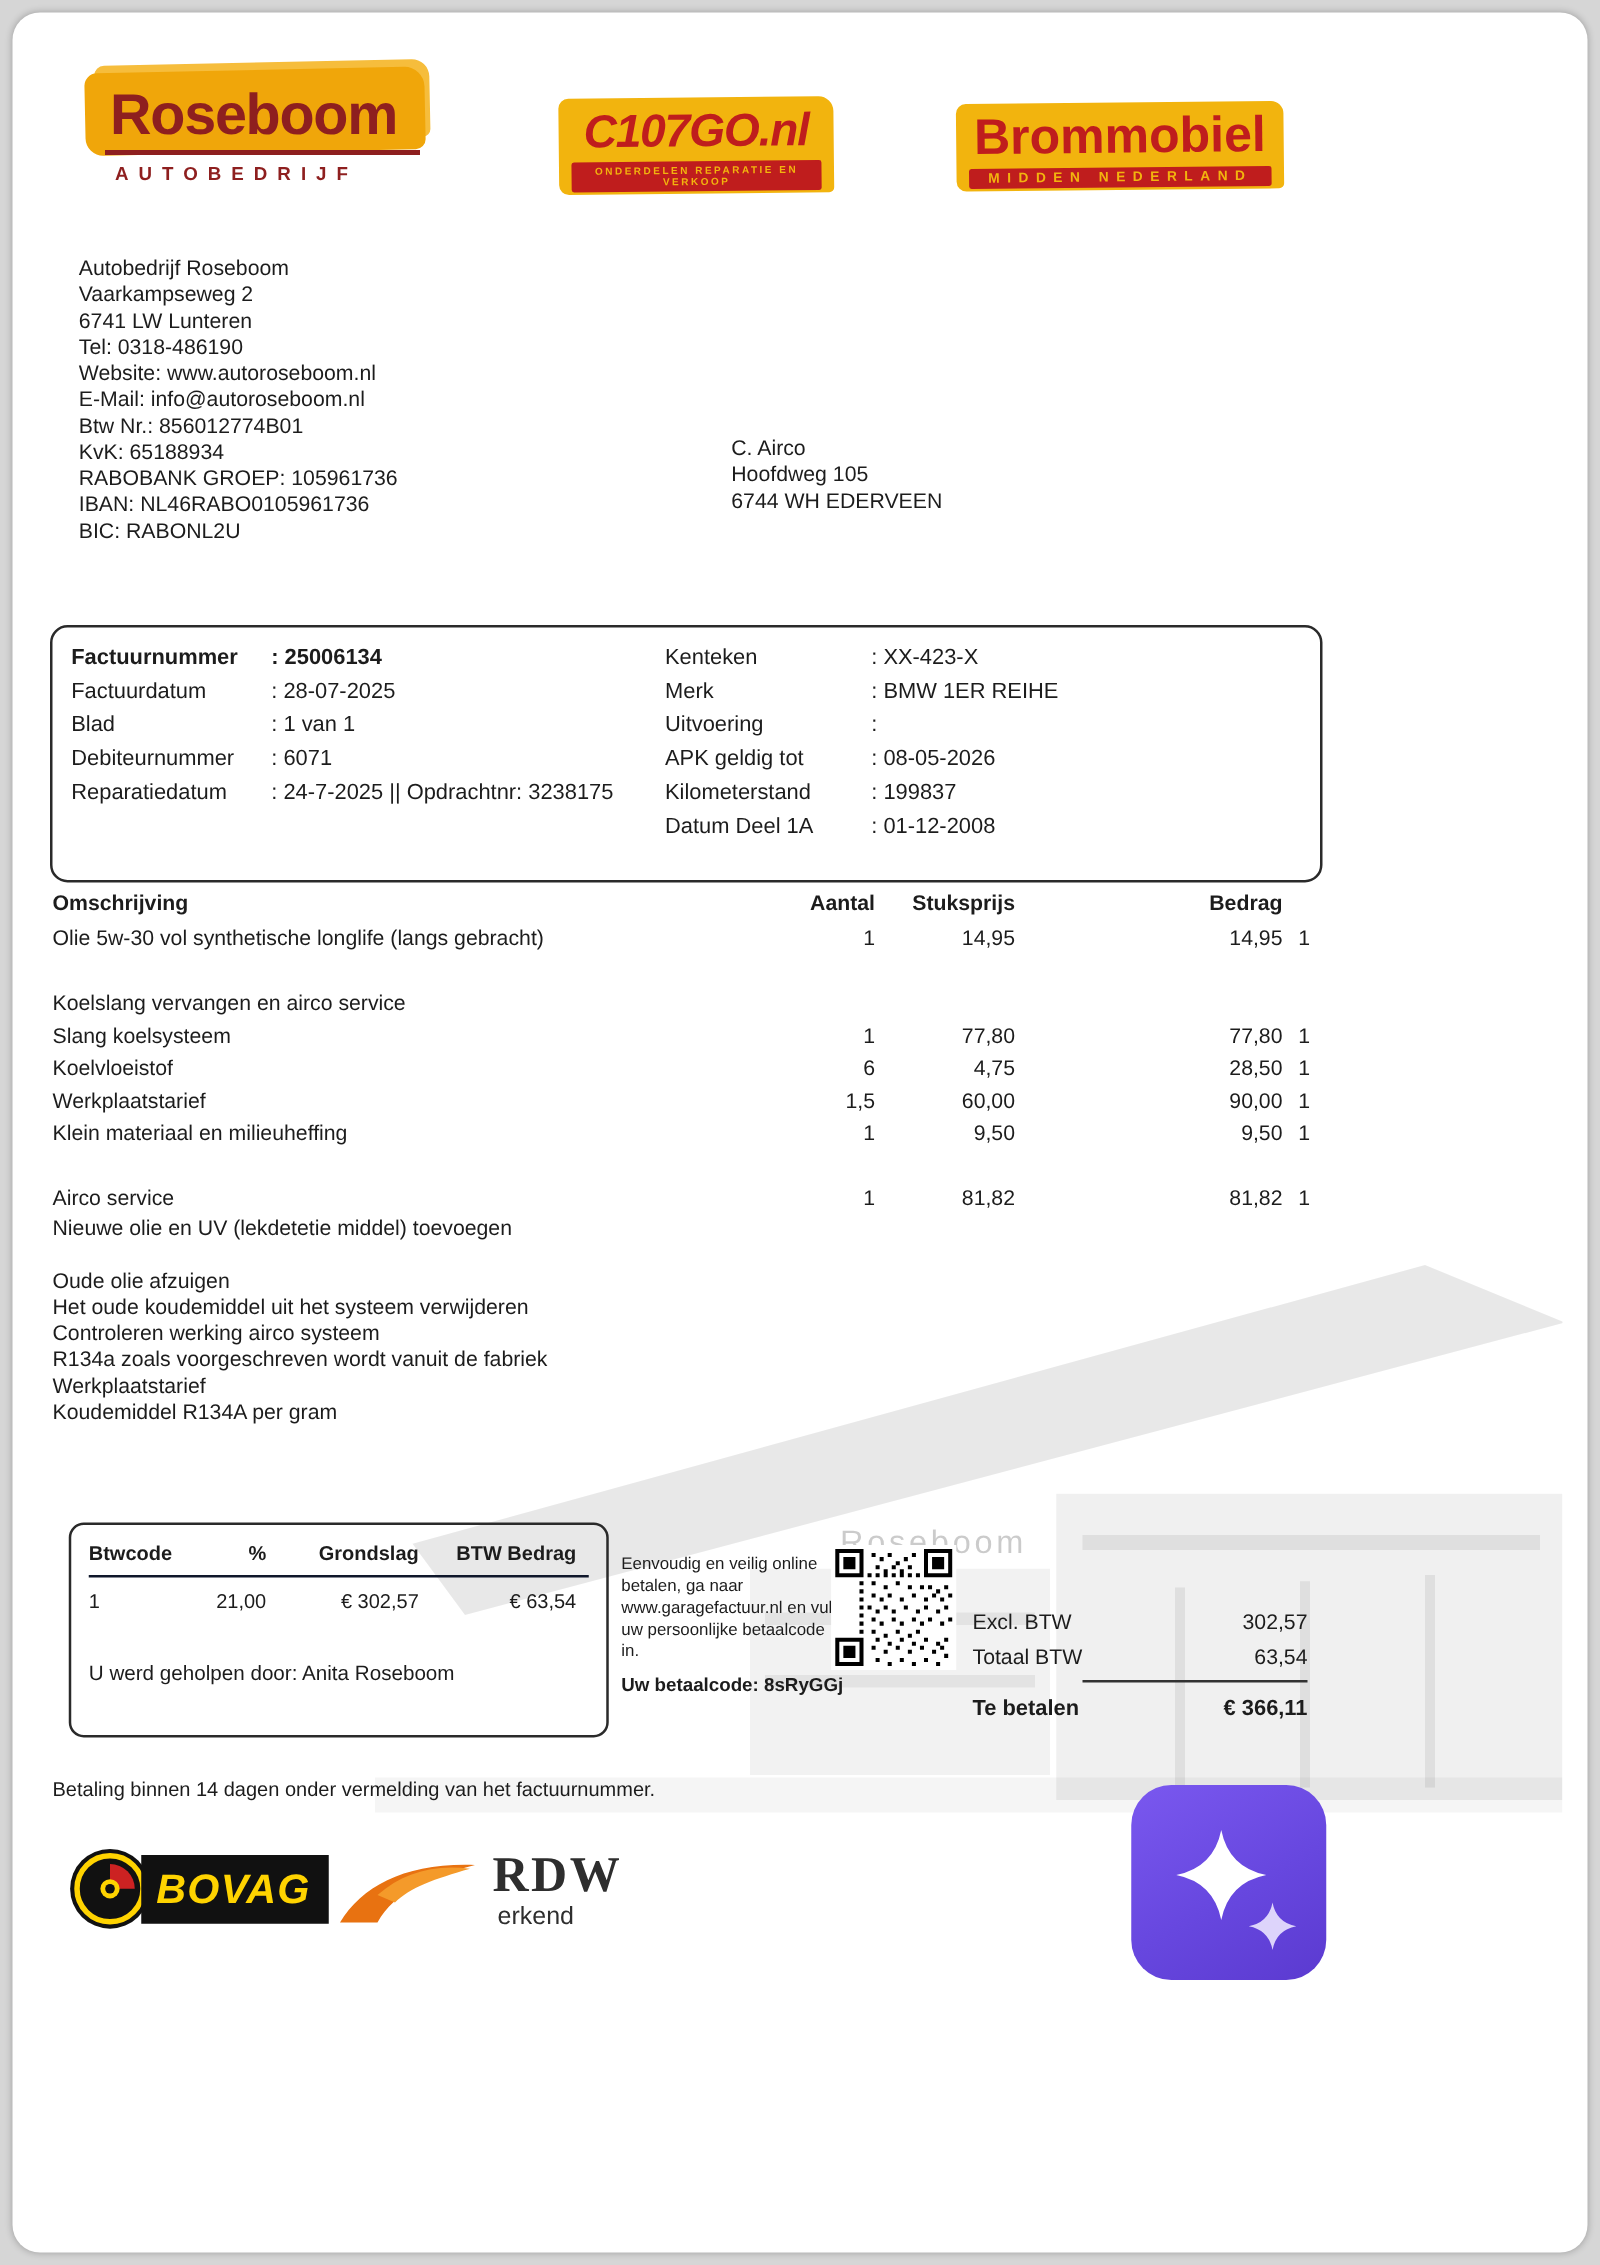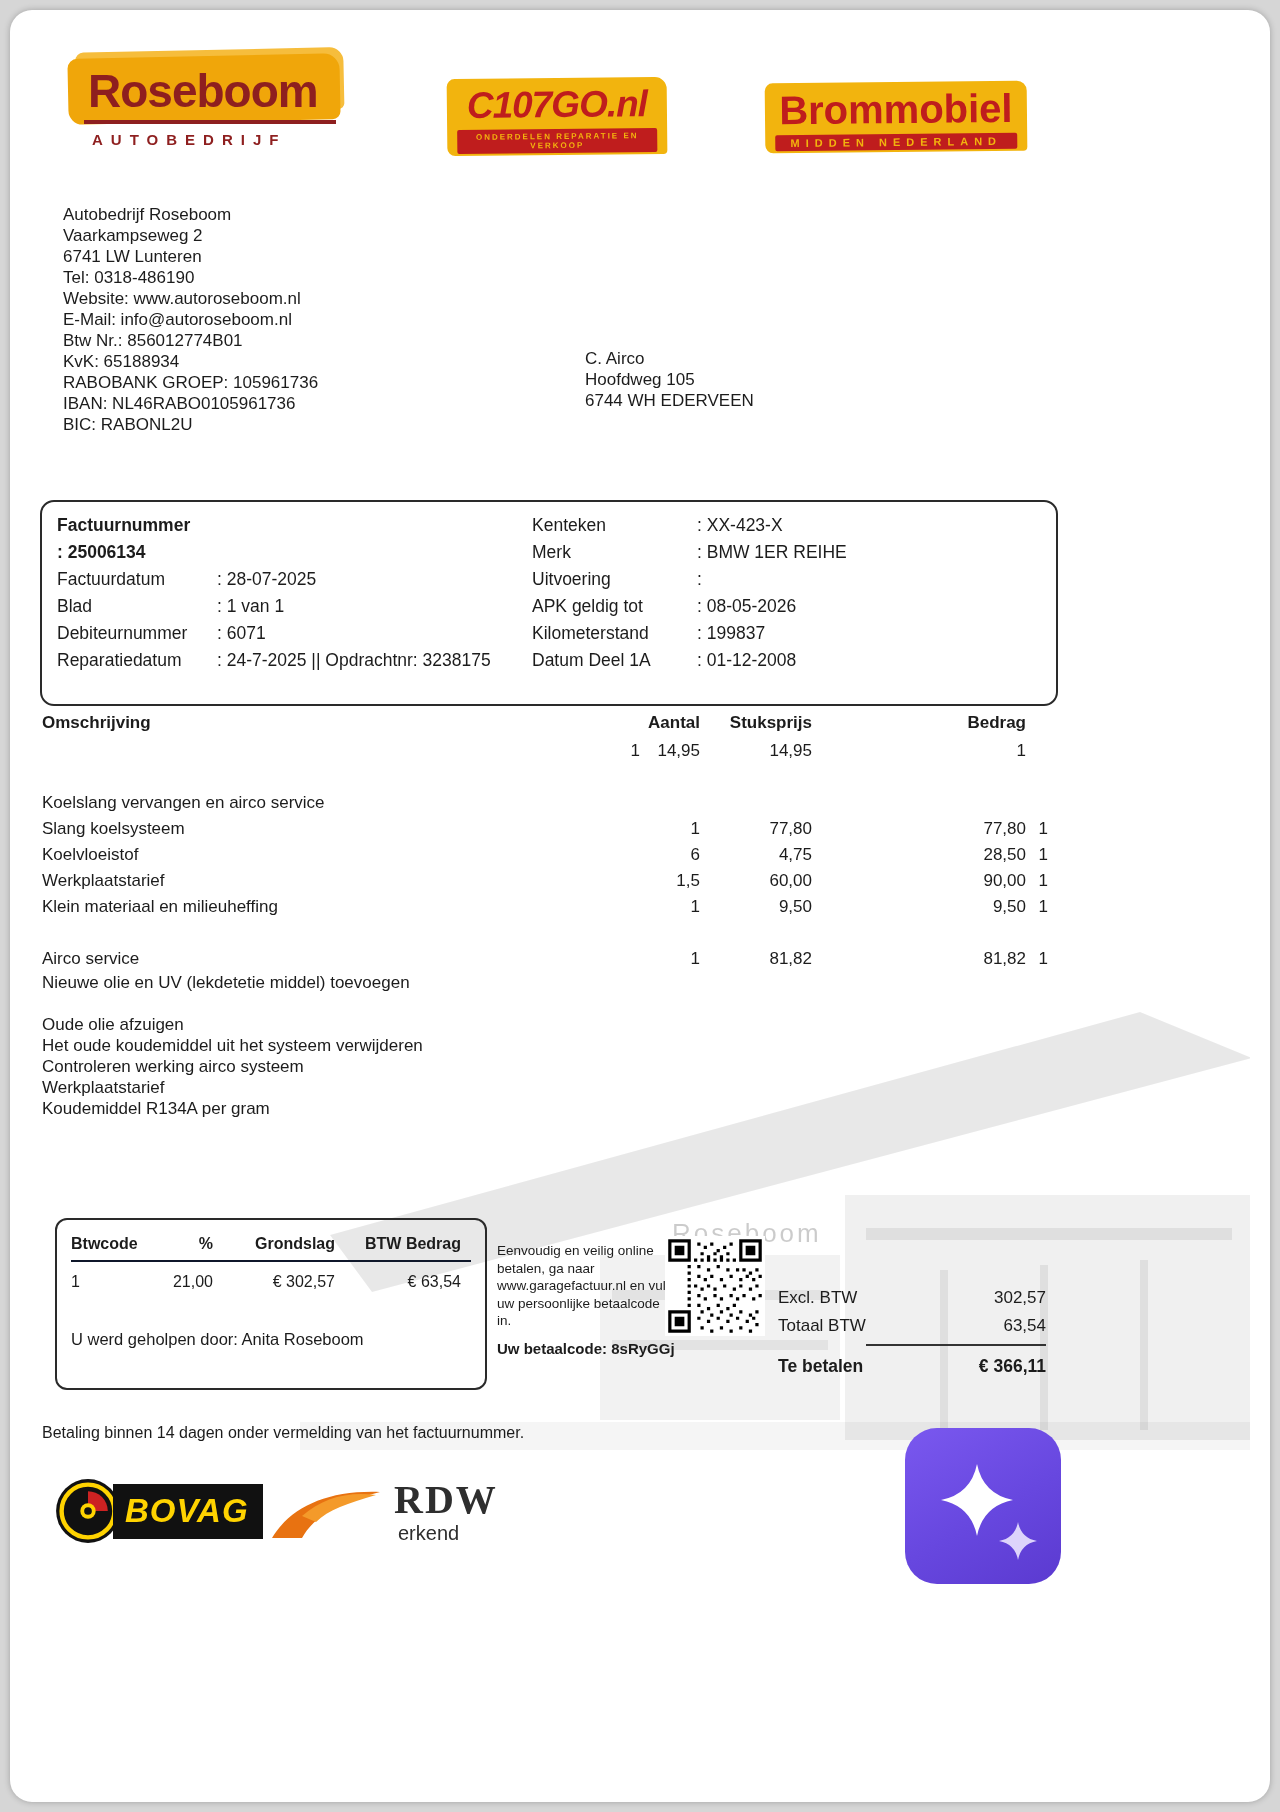--- a/index.html
+++ b/index.html
@@ -47,21 +47,21 @@
   .company-block { position:absolute; left:53px; top:194px; font-size:17px; line-height:21px; }
   .customer-block { position:absolute; left:575px; top:338px; font-size:17px; line-height:21px; }
 
   
   .meta-box { position:absolute; left:30px; top:490px; width:1018px; height:206px;
     border:2px solid #2a2a2a; border-radius:14px; }
   .meta-col { position:absolute; top:10px; font-size:17.5px; }
   .meta-col.left { left:15px; }
   .meta-col.right { left:490px; }
   .meta-row { display:flex; line-height:27px; }
-  .meta-row.bold { font-weight:bold;flex-direction:column; }
+  .meta-row.bold { font-weight:bold; }
   .meta-col.left .meta-label { width:160px; }
   .meta-col.right .meta-label { width:165px; }
 
   
   .items { position:absolute; left:32px; top:698px; width:1006px; font-size:17px; }
   .items-header, .item-row { display:grid; grid-template-columns:1fr 60px 112px 214px 22px; }
   .items-header { font-weight:bold; line-height:30px; }
   .item-row { line-height:26px; min-height:26px; }
   .item-row.sub { line-height:21px; min-height:21px; }
   .item-row.blank { min-height:26px; }
@@ -253,20 +253,21 @@
       <div class="items-header">
         <span class="c-desc">Omschrijving</span>
         <span class="c-num">Aantal</span>
         <span class="c-num">Stuksprijs</span>
         <span class="c-num">Bedrag</span>
         <span class="c-code"></span>
       </div>
       <div class="items-body">
 
           <div class="item-row item">
+            <span class="c-desc">Olie 5w-30 vol synthetische longlife (langs gebracht)</span>
             <span class="c-num">1</span>
             <span class="c-num">14,95</span>
             <span class="c-num">14,95</span>
             <span class="c-code">1</span>
           </div>
 
           <div class="item-row blank">
             <span class="c-desc"></span>
             <span class="c-num"></span>
             <span class="c-num"></span>
@@ -362,20 +363,27 @@
           </div>
 
           <div class="item-row sub">
             <span class="c-desc">Controleren werking airco systeem</span>
             <span class="c-num"></span>
             <span class="c-num"></span>
             <span class="c-num"></span>
             <span class="c-code"></span>
           </div>
 
+          <div class="item-row sub">
+            <span class="c-desc">R134a zoals voorgeschreven wordt vanuit de fabriek</span>
+            <span class="c-num"></span>
+            <span class="c-num"></span>
+            <span class="c-num"></span>
+            <span class="c-code"></span>
+          </div>
 
 
           <div class="item-row sub">
             <span class="c-desc">Werkplaatstarief</span>
             <span class="c-num"></span>
             <span class="c-num"></span>
             <span class="c-num"></span>
             <span class="c-code"></span>
           </div>
 

